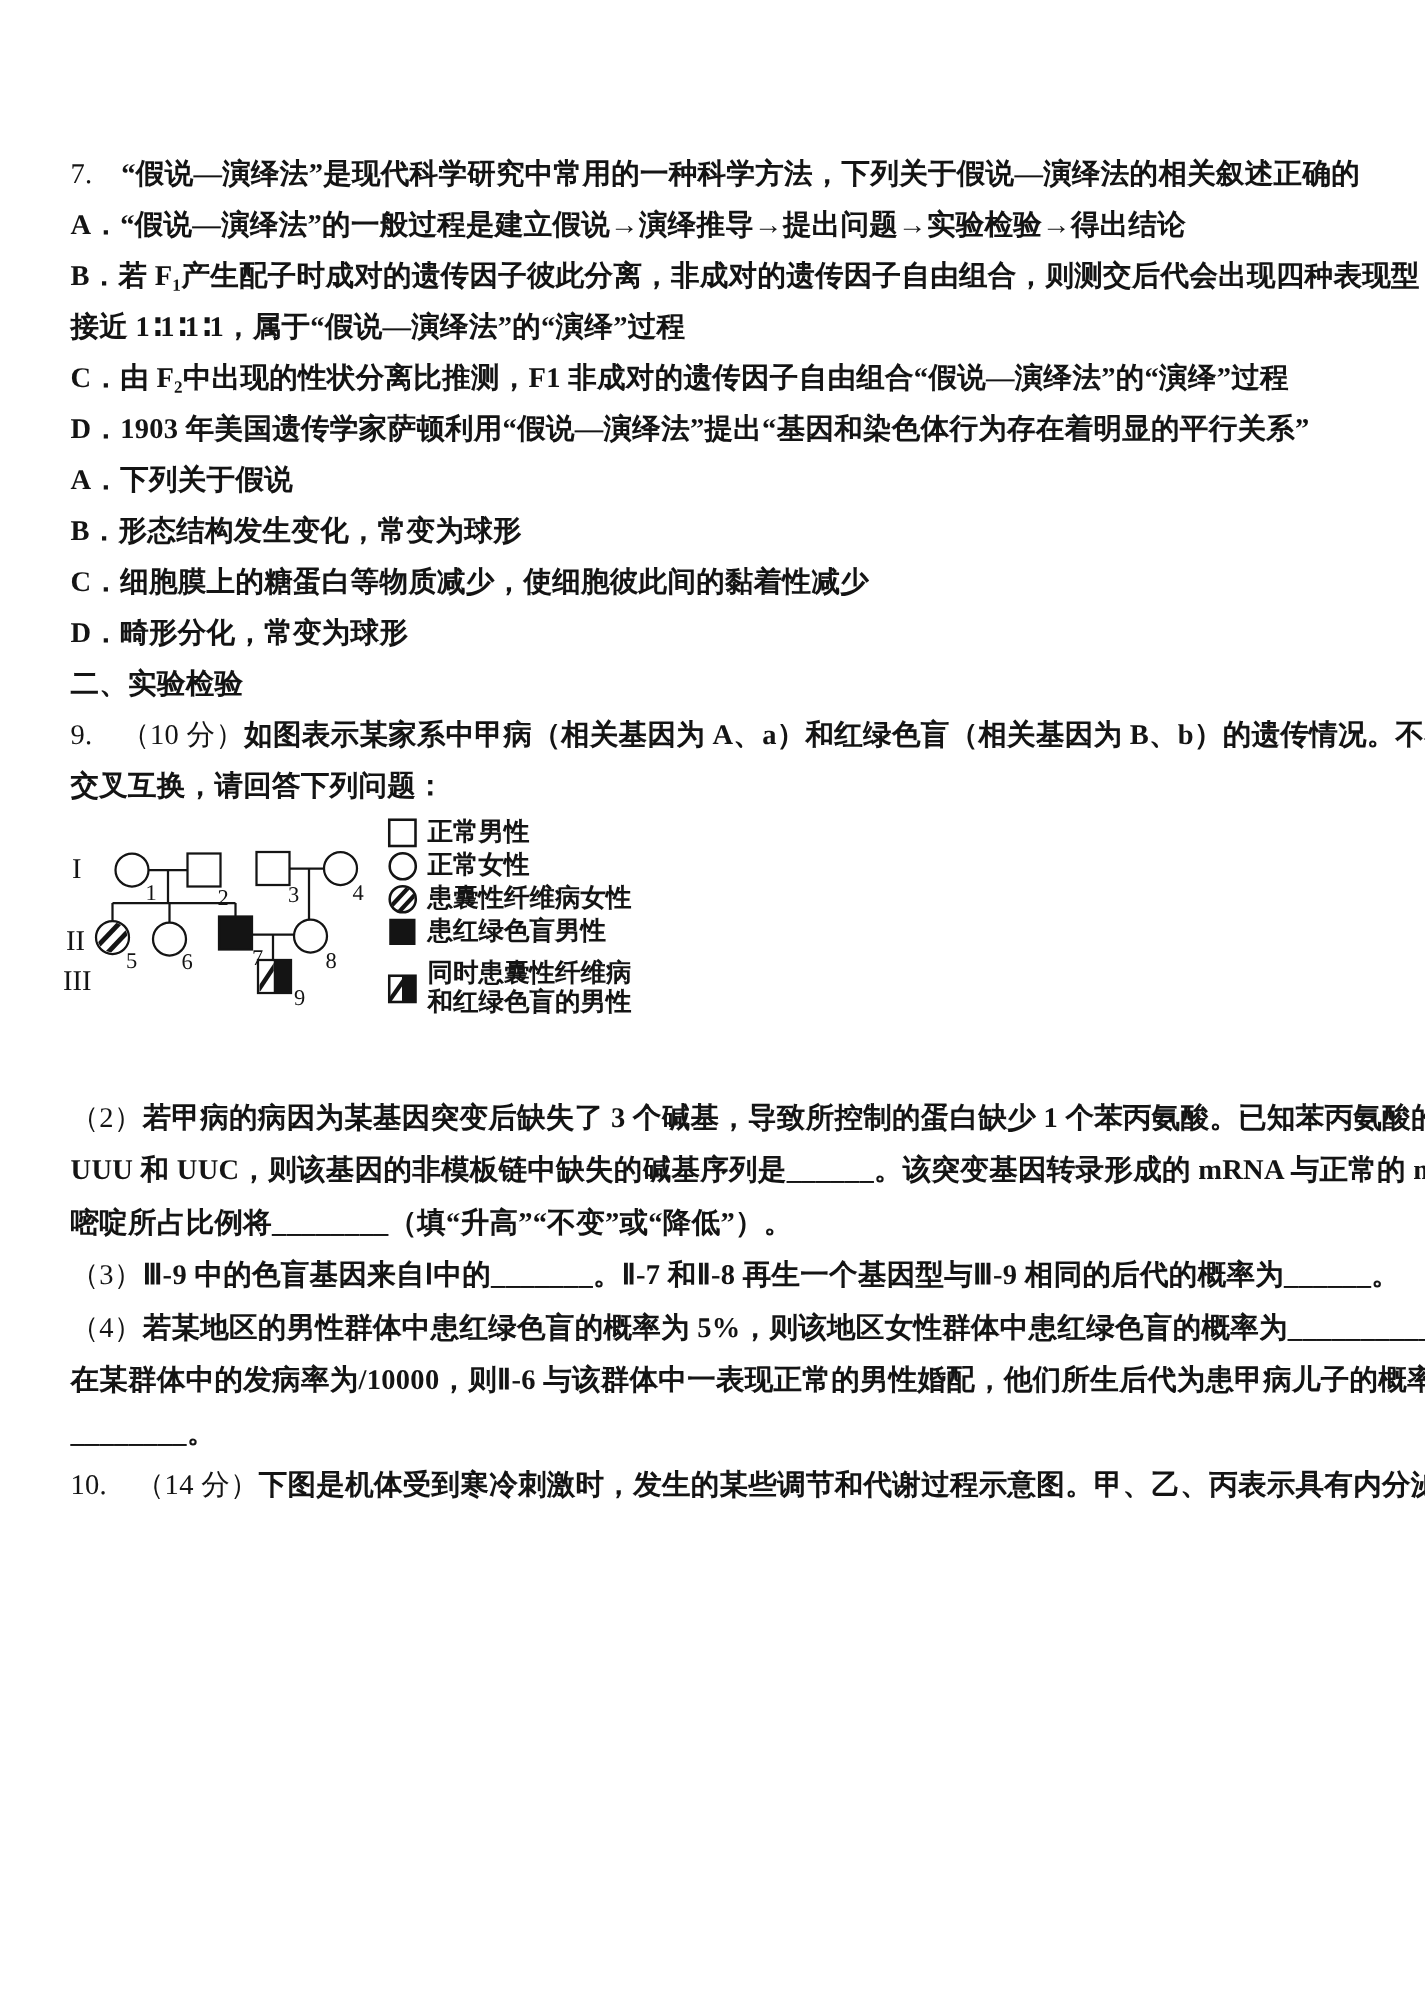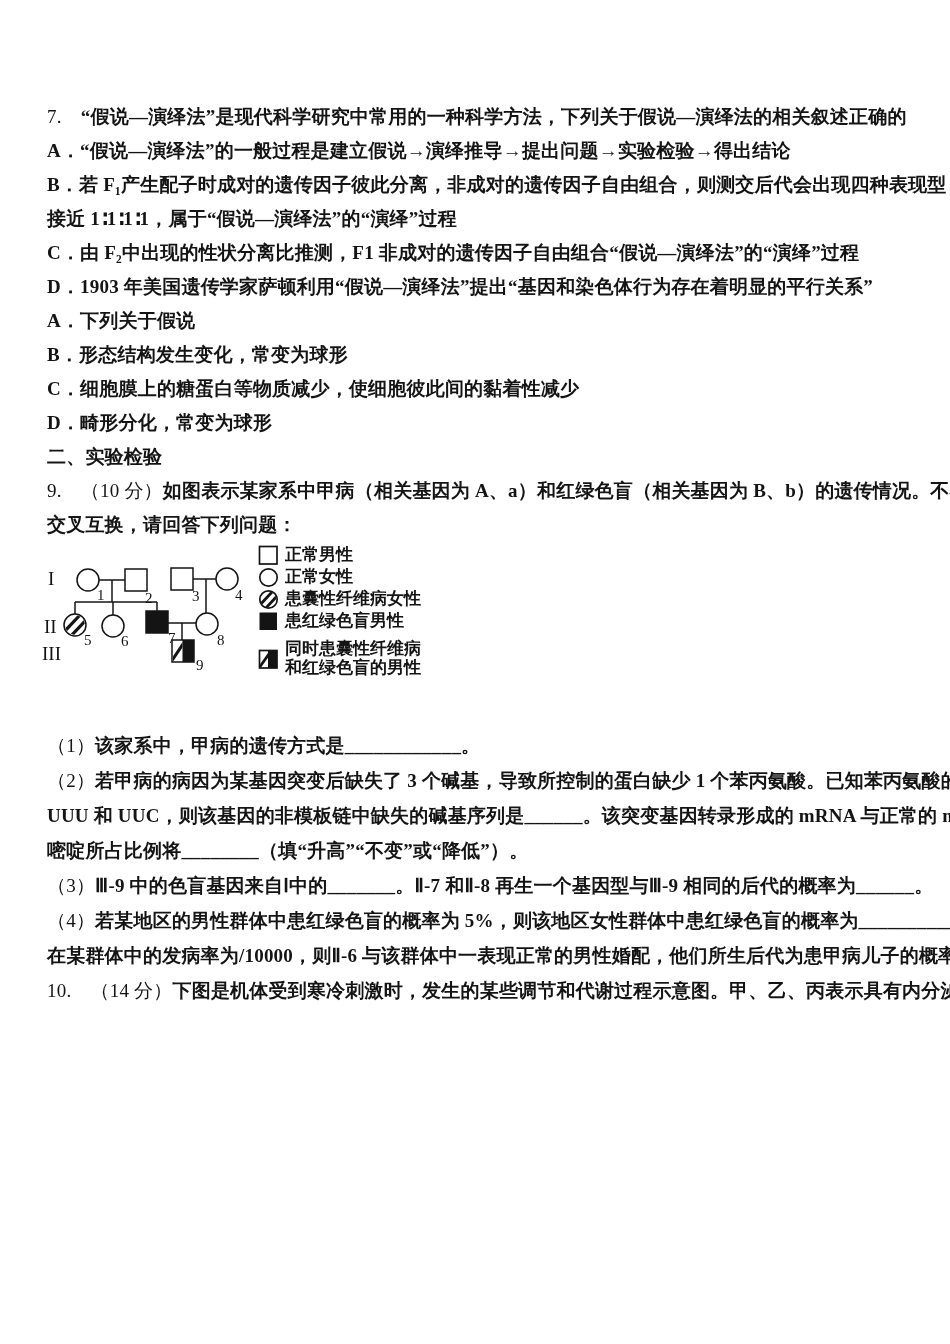--- a/index.html
+++ b/index.html
@@ -189,23 +189,23 @@
           <g clip-path="url(#cpl5)" stroke="#141414" stroke-width="2.8">
               <line x1="1" y1="19" x2="13" y2="2"></line>
             </g>
         </svg>
         <span class="legend-label2"><span>同时患囊性纤维病</span><br><span>和红绿色盲的男性</span></span>
       </div>
     </div>
   </div>
 
   <div class="block-bottom">
-    <div class="line"><span class="pfx">（1）</span><span class="bld">该家系中，甲病的遗传方式是____________。</span></div>
     <div class="line"><span class="pfx">（2）</span><span class="bld">若甲病的病因为某基因突变后缺失了 3 个碱基，导致所控制的蛋白缺少 1 个苯丙氨酸。已知苯丙氨酸的密码子是</span></div>
     <div class="line"><span class="bld">UUU 和 UUC，则该基因的非模板链中缺失的碱基序列是______。该突变基因转录形成的 mRNA 与正常的 mRNA 相比，</span></div>
     <div class="line"><span class="bld">嘧啶所占比例将________（填“升高”“不变”或“降低”）。</span></div>
     <div class="line"><span class="pfx">（3）</span><span class="bld">Ⅲ-9 中的色盲基因来自Ⅰ中的_______。Ⅱ-7 和Ⅱ-8 再生一个基因型与Ⅲ-9 相同的后代的概率为______。</span></div>
     <div class="line"><span class="pfx">（4）</span><span class="bld">若某地区的男性群体中患红绿色盲的概率为 5%，则该地区女性群体中患红绿色盲的概率为__________。若甲病</span></div>
     <div class="line"><span class="bld">在某群体中的发病率为/10000，则Ⅱ-6 与该群体中一表现正常的男性婚配，他们所生后代为患甲病儿子的概率为____</span></div>
+    <div class="line"><span class="bld">________。</span></div>
     <div class="line"><span class="pfx">10.　（14 分）</span><span class="bld">下图是机体受到寒冷刺激时，发生的某些调节和代谢过程示意图。甲、乙、丙表示具有内分泌功能的器官，</span></div>
   </div>
 
 </div>
 
 </body></html>

